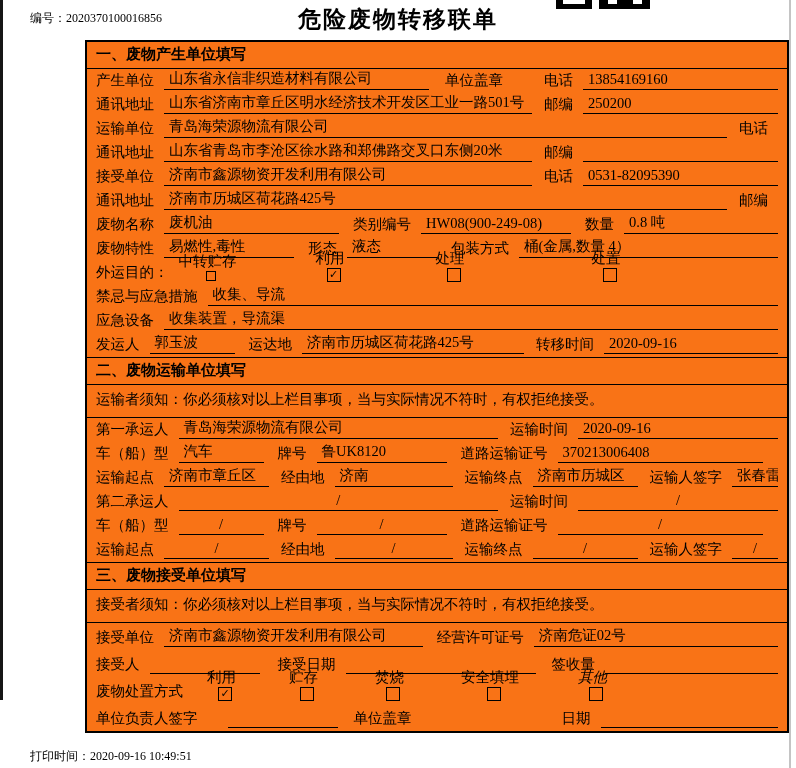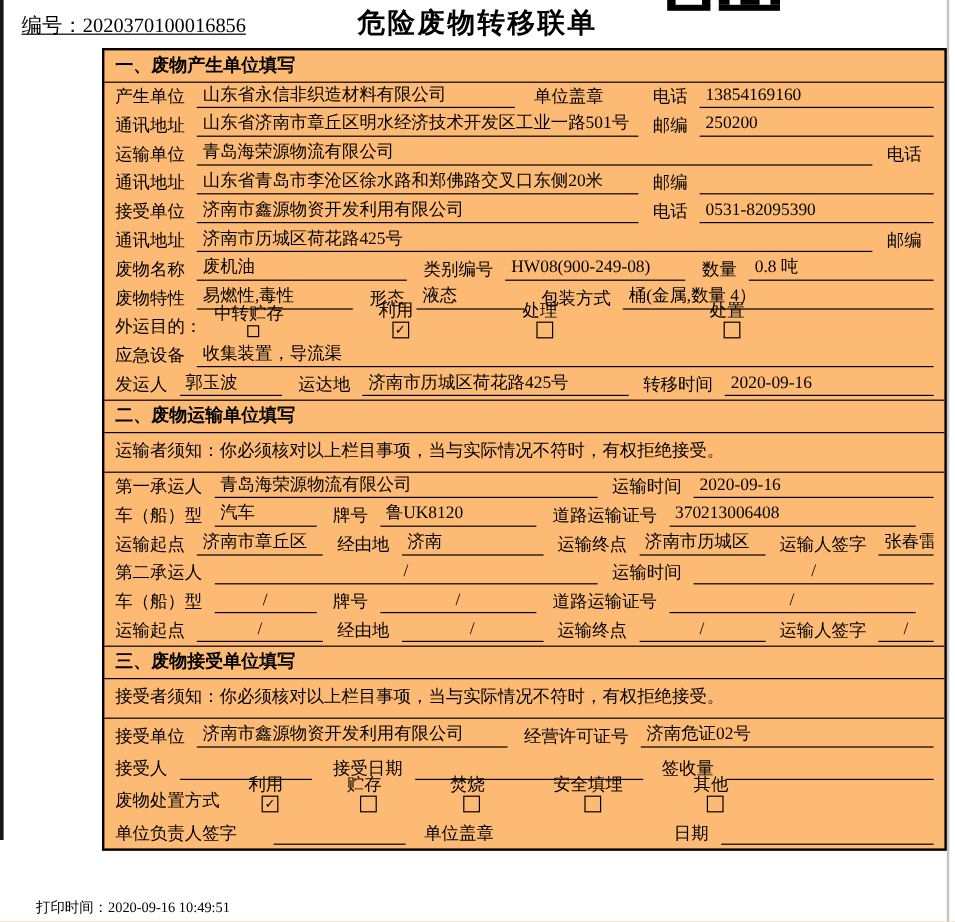--- a/index.html
+++ b/index.html
@@ -5,43 +5,43 @@
   html,body{margin:0;padding:0;}
   body{
     width:796px;height:768px;position:relative;background:#fff;color:#000;
     font-family:"Liberation Serif","DejaVu Serif",serif;
     font-size:14.5px;overflow:hidden;
   }
   
   .edge-bar{position:absolute;left:0;top:0;width:3px;height:700px;background:#151515;}
   .win-line{position:absolute;left:789px;top:0;width:2px;height:768px;background:#c4c4c4;}
   
-  .serial{position:absolute;left:18px;top:10px;font-size:17px;white-space:nowrap;text-decoration:underline;}
+  .serial{position:absolute;left:30px;top:10px;font-size:12px;white-space:nowrap;}
   .doc-title{position:absolute;left:0;right:0;top:4px;text-align:center;font-size:23px;font-weight:bold;letter-spacing:2px;}
   
   .qr{position:absolute;left:556px;top:0;width:94px;height:9px;}
   .qr div{position:absolute;background:#000;}
   .q1{left:0;top:4px;width:36px;height:5px;}
   .q2{left:0;top:0;width:7px;height:5px;}
   .q3{left:29px;top:0;width:7px;height:5px;}
   .q4{left:43px;top:4px;width:51px;height:5px;}
   .q5{left:43px;top:0;width:9px;height:4px;}
   .q6{left:61px;top:0;width:16px;height:4px;}
   .q7{left:86px;top:0;width:8px;height:4px;}
   
-  .form{position:absolute;left:85px;top:40px;width:704px;border:2px solid #000;background:#fdba74;box-sizing:border-box;}
+  .form{position:absolute;left:85px;top:40px;width:704px;border:2px solid #000;background:#f97316;box-sizing:border-box;}
   .sec-title{font-weight:bold;font-size:15px;padding:3px 9px 4px;border-bottom:1.5px solid #000;}
   .sec2 .sec-title,.sec3 .sec-title{border-top:1.5px solid #000;}
   .note{padding:5px 9px 8px;border-bottom:1.5px solid #000;}
   .row{display:flex;align-items:flex-end;height:24px;padding:0 9px 3px;box-sizing:border-box;}
   .sec3 .row{height:27px;}
   .l{white-space:nowrap;margin-right:10px;}
   .ml12{margin-left:12px;}.ml14{margin-left:14px;}.ml16{margin-left:16px;}
   .ml18{margin-left:18px;}.ml20{margin-left:20px;}.ml46{margin-left:46px;}
-  .ml50{margin-left:50px;}.ml52{margin-left:52px;}.ml72{margin-left:72px;}
+  .ml50{margin-left:50px;}.ml52{margin-left:52px;font-style:italic;}.ml72{margin-left:72px;}
   .ml84{margin-left:84px;}.ml120{margin-left:120px;}.ml140{margin-left:140px;}
   .v{border-bottom:1px solid #000;white-space:nowrap;padding:0 5px 1px;box-sizing:border-box;overflow:hidden;}
   .grow{flex:1;}
   .sp{flex:1;}
   .c{text-align:center;}
   .w85{width:85px;}.w90{width:90px;}.w105{width:105px;}.w110{width:110px;}
   .w118{width:118px;}.w130{width:130px;}.w150{width:150px;}.w175{width:175px;}
   .w190{width:190px;}.w195{width:195px;}.w200{width:200px;}.w205{width:205px;}
   .w222{width:222px;}.w255{width:255px;}.w265{width:265px;}.w270{width:270px;}
   
@@ -152,20 +152,24 @@
         <span class="cbl">处理</span>
         <span class="cbx"></span>
       </span>
       <span class="cbi ml120">
         <span class="cbl">处置</span>
         <span class="cbx"></span>
       </span>
     </div>
 
 
+    <div class="row">
+      <span class="l">禁忌与应急措施</span>
+      <span class="v grow">收集、导流</span>
+    </div>
 
     <div class="row">
       <span class="l">应急设备</span>
       <span class="v grow">收集装置，导流渠</span>
     </div>
 
     <div class="row">
       <span class="l">发运人</span>
       <span class="v w85">郭玉波</span>
       <span class="l ml14">运达地</span>

